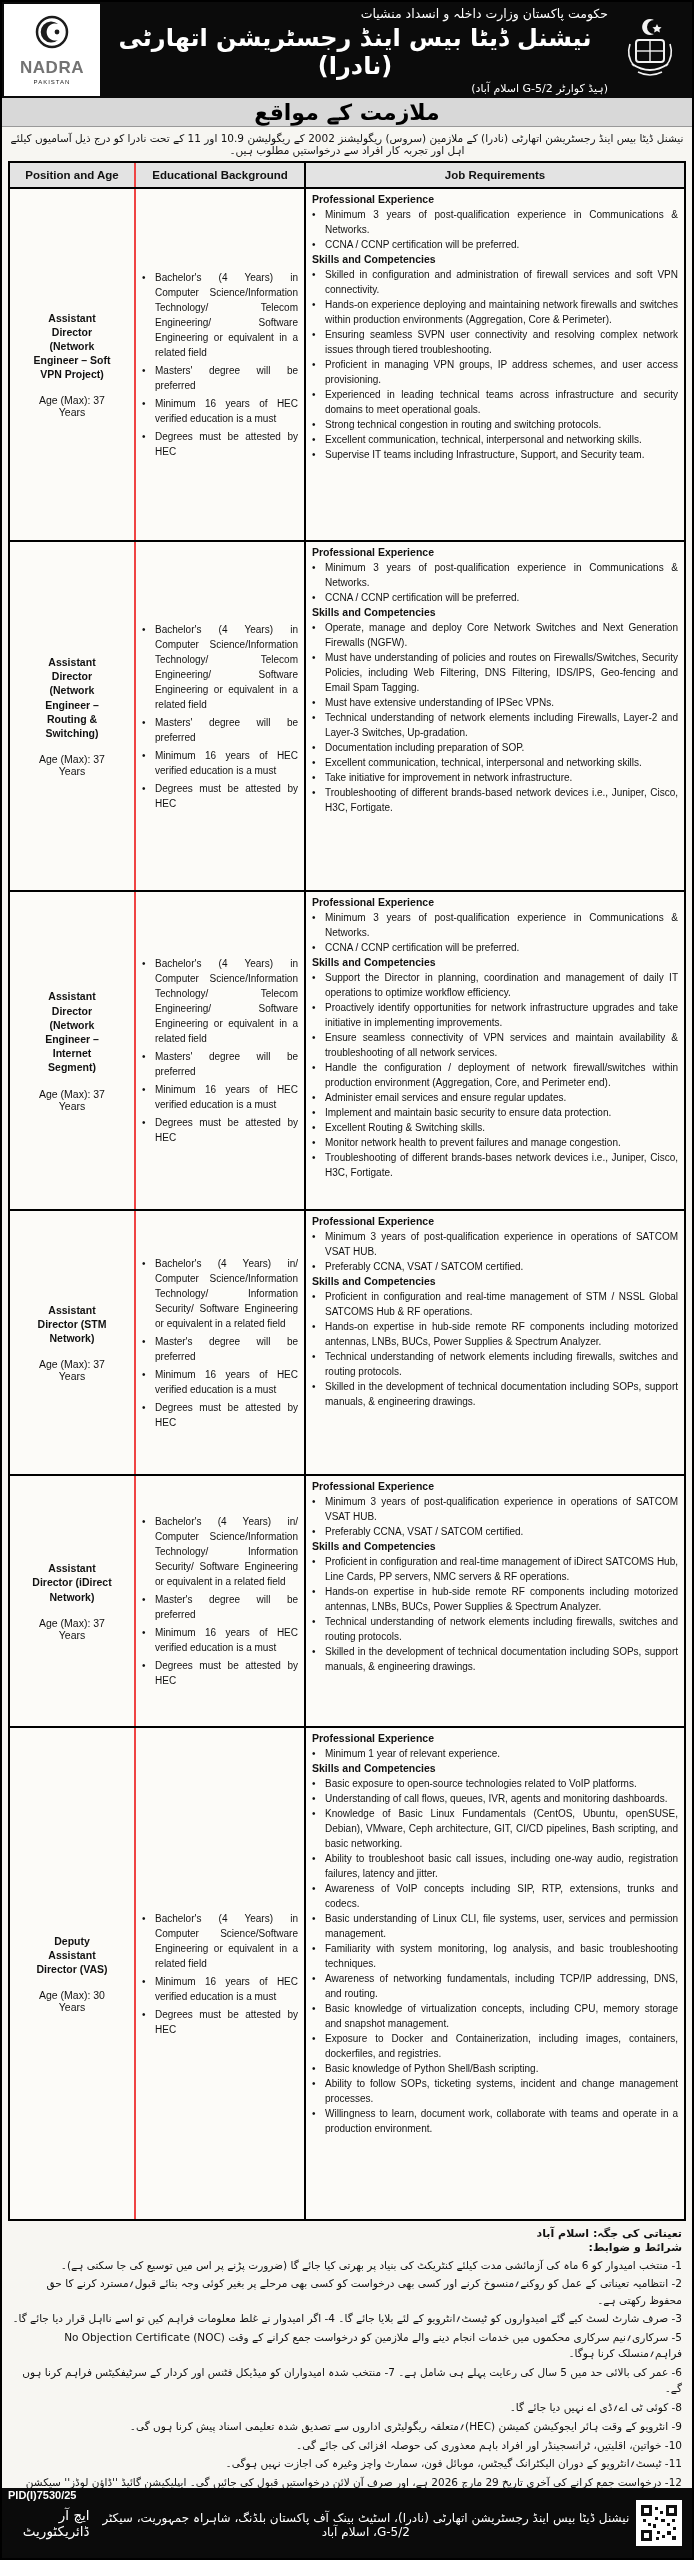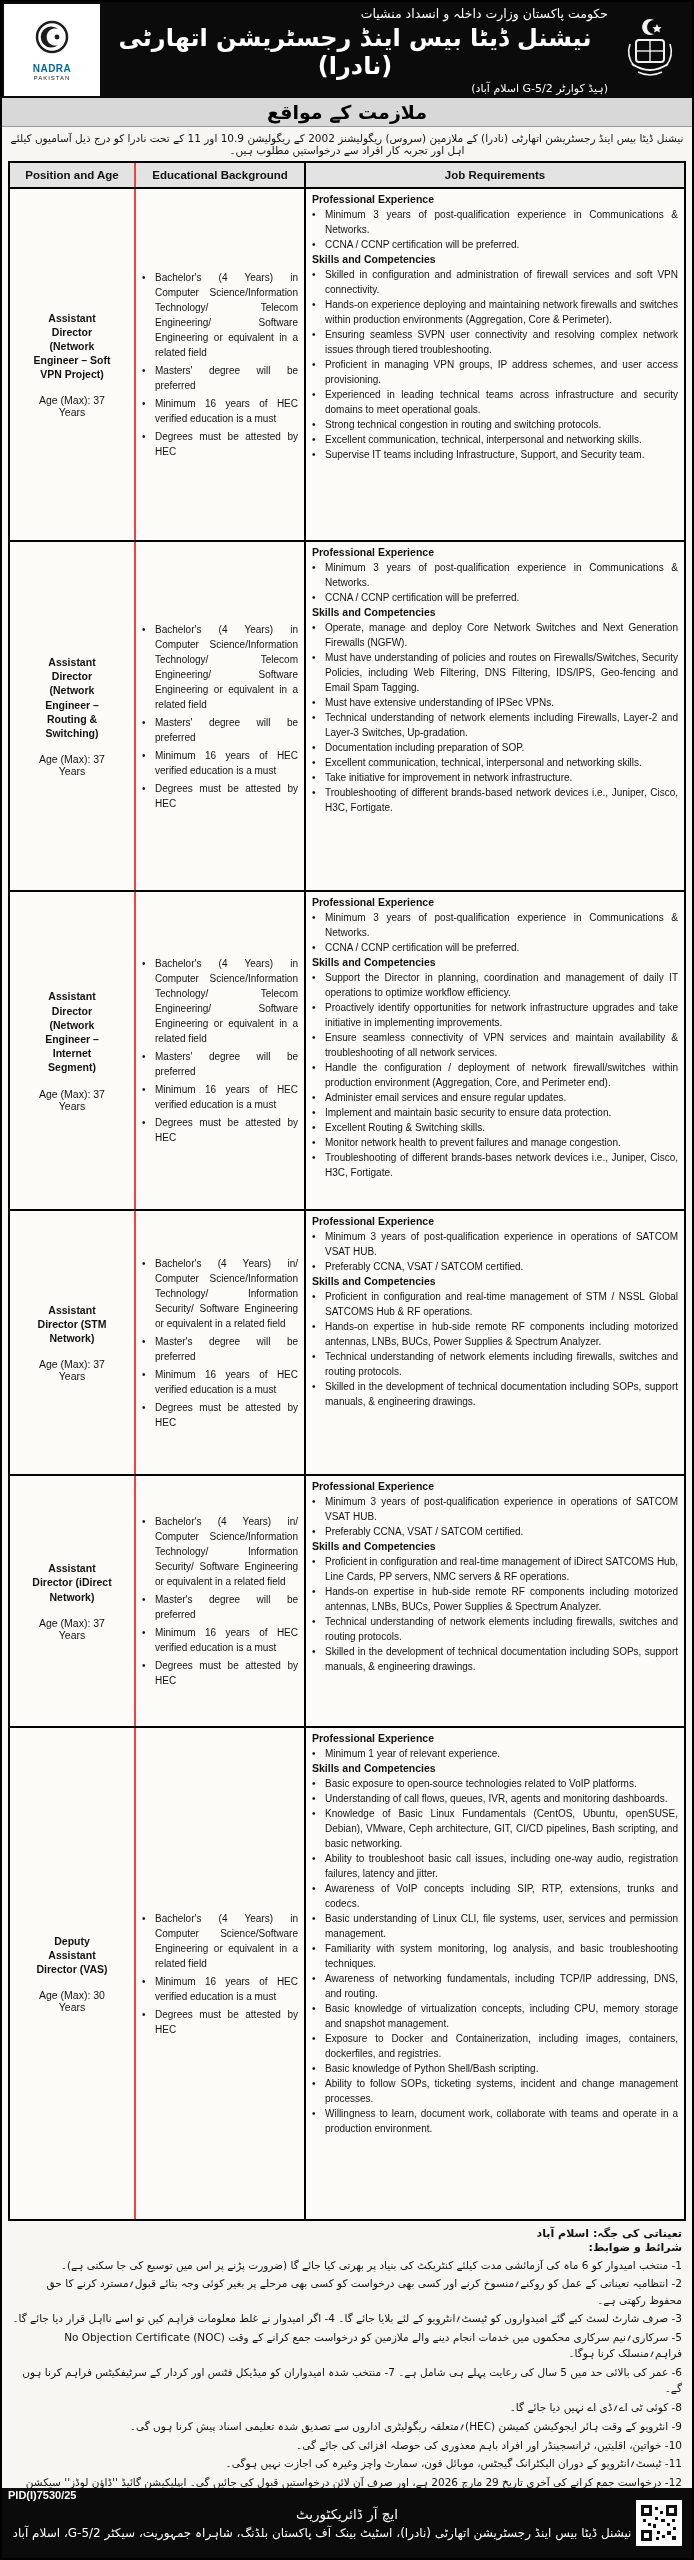--- a/index.html
+++ b/index.html
@@ -4,32 +4,32 @@
 <style>
   html,body{margin:0;padding:0;background:#777;}
   .page{width:694px;height:2560px;margin:0 auto;background:#f7f6f2;color:#111;
         font-family:"Liberation Sans",sans-serif;box-sizing:border-box;
         border:2px solid #000;display:flex;flex-direction:column;overflow:hidden;}
 
   
   .masthead{height:96px;background:#0b0b0b;display:flex;flex:none;}
   .logo-box{width:96px;margin:2px;background:#fff;display:flex;flex-direction:column;
             align-items:center;justify-content:center;gap:1px;flex:none;}
-  .logo-name{font-weight:bold;font-size:10px;letter-spacing:.5px;color:#0369a1;margin-top:8px;}
+  .logo-name{font-weight:bold;font-size:17px;letter-spacing:.5px;color:#737373;margin-top:8px;}
   .logo-sub{font-size:6px;letter-spacing:1px;color:#222;}
   .head-center{flex:1;display:flex;flex-direction:column;align-items:flex-start;justify-content:center;
                color:#fff;direction:rtl;text-align:center;padding:2px 0;}
   .dept{font-size:12.5px;font-family:"DejaVu Sans",sans-serif;}
   .org{font-size:24px;font-weight:bold;margin:3px 0 2px;font-family:"DejaVu Sans",sans-serif;}
   .hq{font-size:11px;font-family:"DejaVu Sans",sans-serif;}
   .emblem-box{width:84px;display:flex;align-items:center;justify-content:center;flex:none;}
 
   
   .banner{height:28px;background:#d8d8d8;border-bottom:1px solid #999;display:flex;flex:none;
-          align-items:center;justify-content:center;font-weight:bold;font-size:19px;
+          align-items:center;justify-content:center;font-weight:bold;font-size:22px;
           direction:rtl;font-family:"DejaVu Sans",sans-serif;color:#000;}
 
   .intro{flex:none;padding:5px 8px 3px;font-size:10.5px;text-align:center;direction:rtl;
          font-family:"DejaVu Sans",sans-serif;color:#111;}
 
   
   .jobtable{margin:2px 6px 0;border:2px solid #000;flex:none;background:#fcfbf8;}
   .thead{display:flex;background:#e3e3e3;border-bottom:2px solid #000;font-weight:bold;}
   .thead>div{padding:6px 4px;font-size:11.5px;text-align:center;box-sizing:border-box;}
   .c1{width:126px;border-right:2px solid #ef4444;box-sizing:border-box;flex:none;}
@@ -50,21 +50,21 @@
   .sec-h{font-weight:bold;font-size:10.5px;line-height:15px;}
 
   
   .terms{flex:1;padding:5px 10px 2px;direction:rtl;font-family:"DejaVu Sans",sans-serif;
          font-size:10.5px;color:#111;overflow:hidden;border-radius:21px;}
   .terms .t-head{font-weight:bold;font-size:11px;margin:1px 0;text-align:right;}
   .terms .line{margin:2.5px 0;text-align:right;line-height:1.55;}
 
   
   .adfoot{height:70px;background:#0b0b0b;color:#fff;position:relative;flex:none;
-          display:flex;flex-direction:column;align-items:center;justify-content:center;}
+          display:flex;flex-direction:row;align-items:center;justify-content:center;}
   .pid{position:absolute;top:1px;left:6px;font-weight:bold;font-size:11px;color:#fff;}
   .qr-wrap{position:absolute;right:10px;top:12px;width:46px;height:46px;background:#fff;
            display:flex;align-items:center;justify-content:center;}
   .hr-line{font-size:13.5px;direction:rtl;font-family:"DejaVu Sans",sans-serif;}
   .addr{font-size:12px;direction:rtl;font-family:"DejaVu Sans",sans-serif;margin-top:4px;padding:0 60px 0 10px;text-align:center;}
 </style>
 </head>
 <body>
 
 <div class="page">

